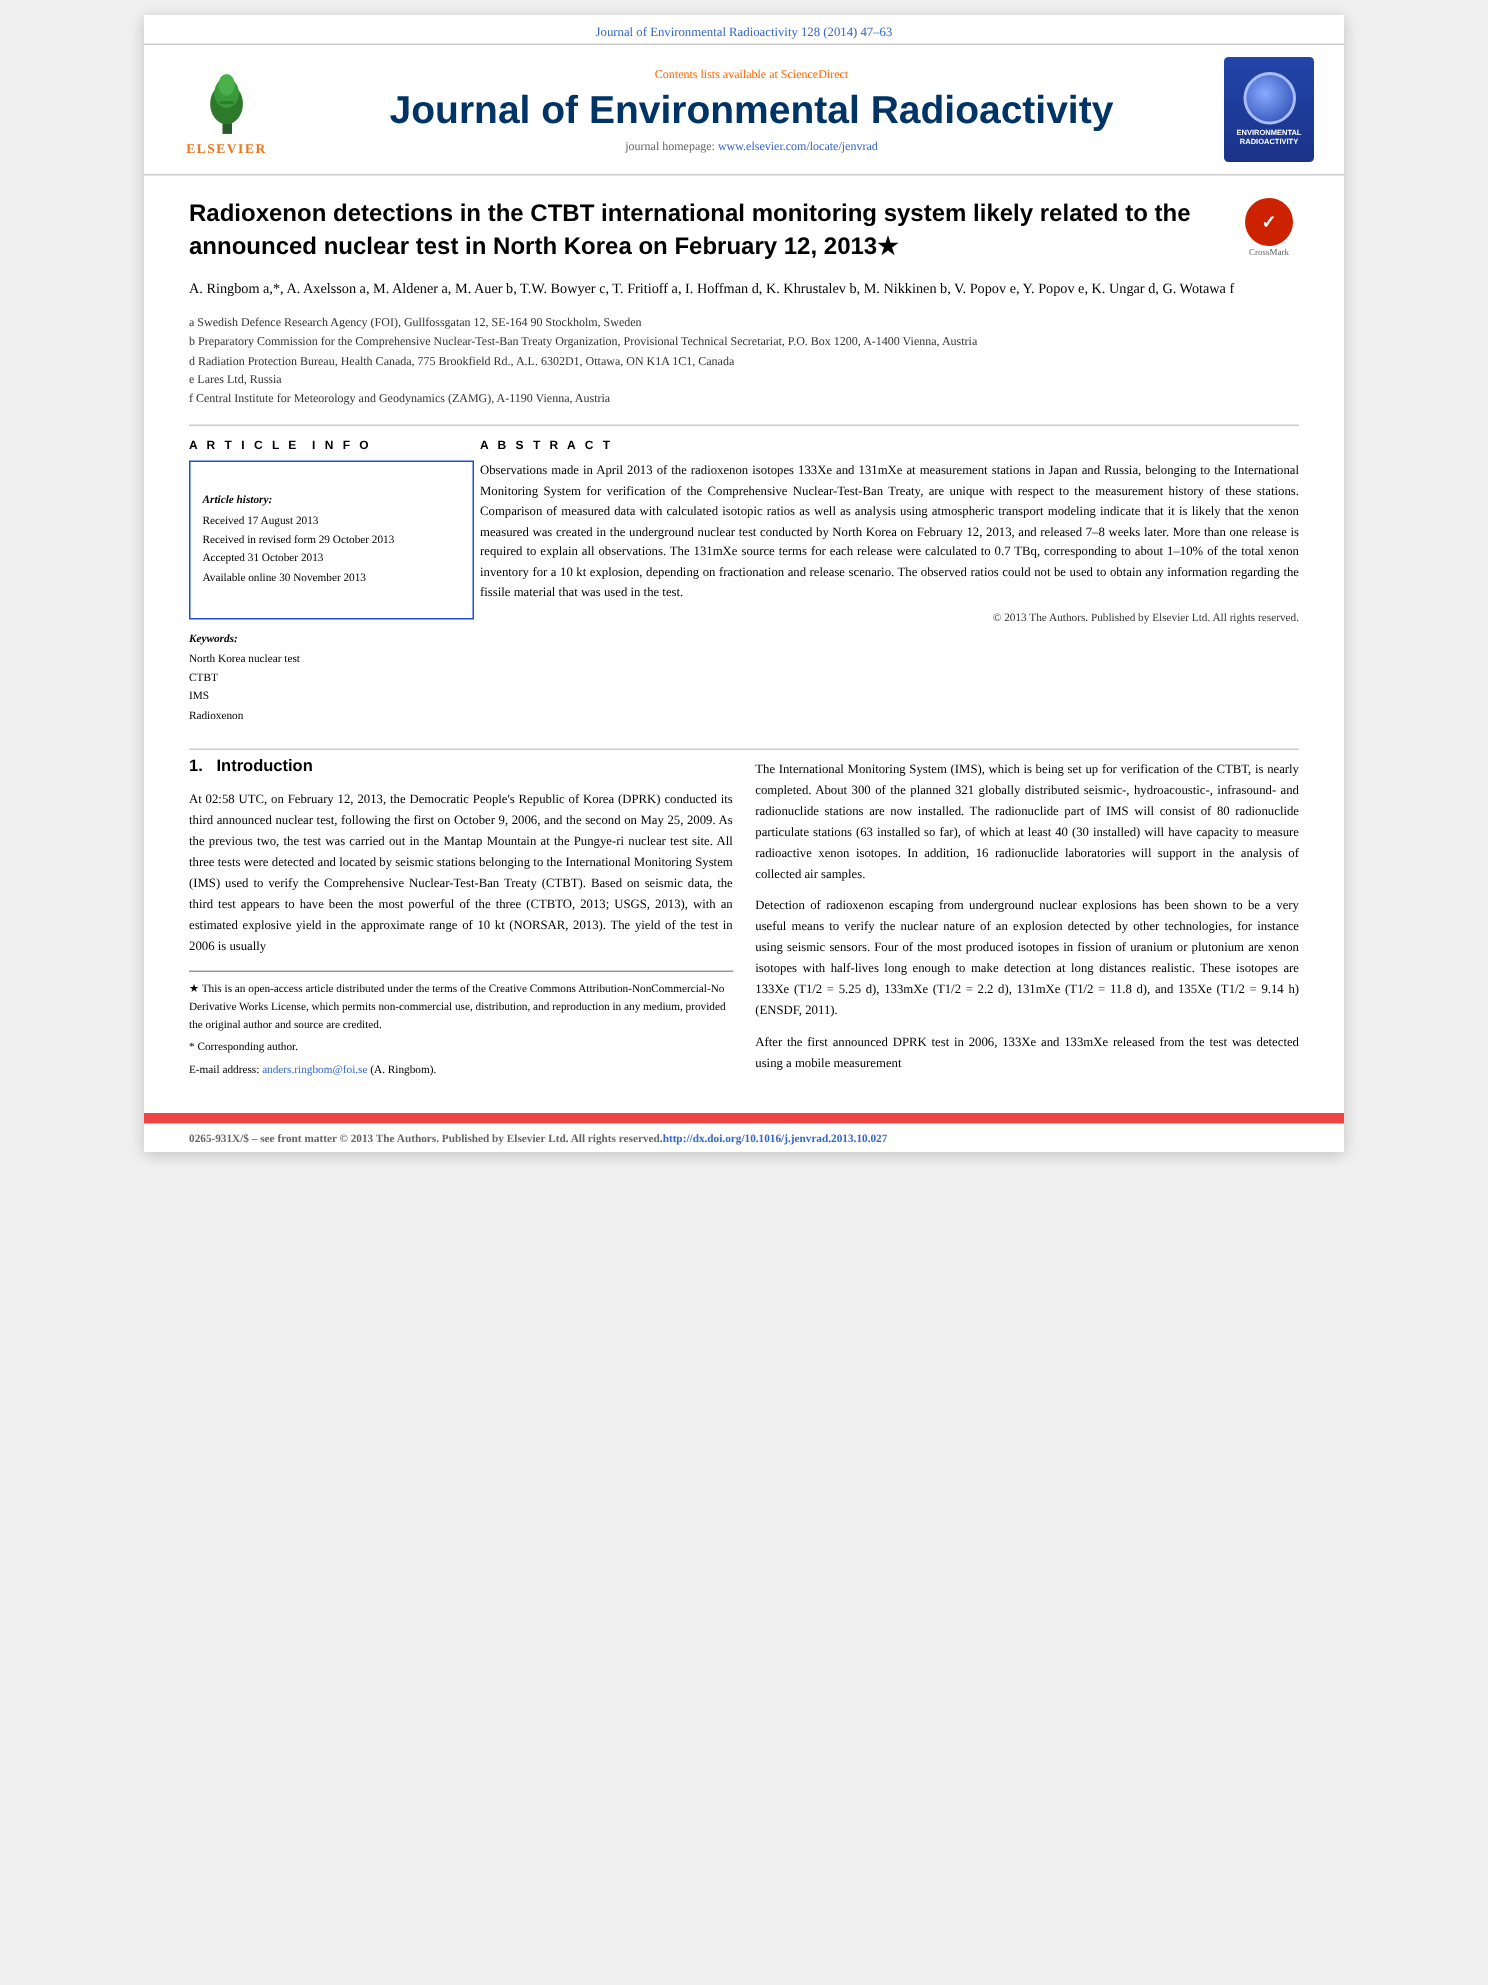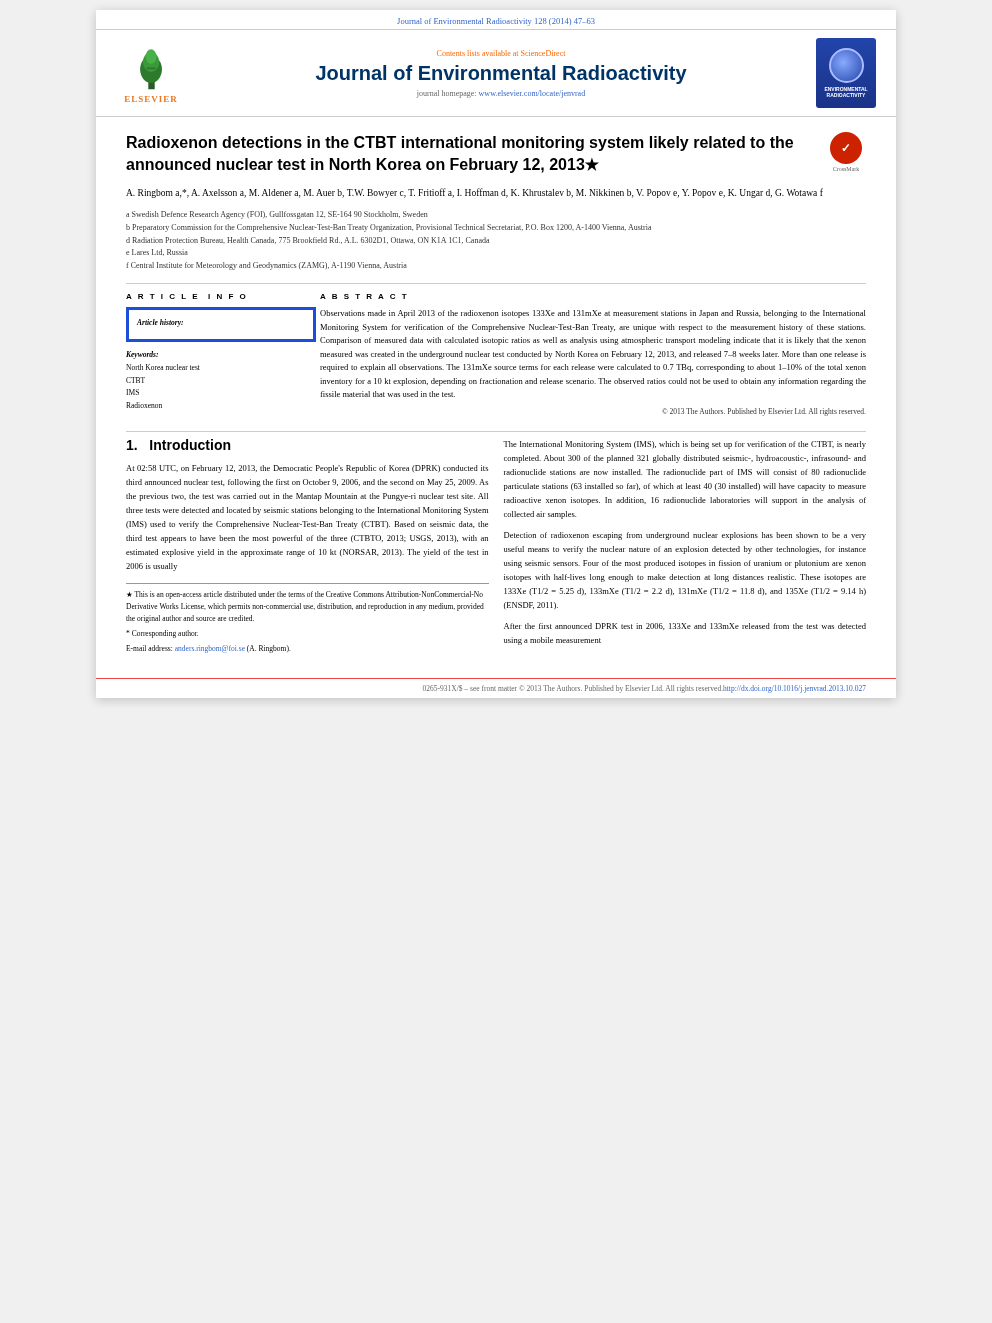--- a/index.html
+++ b/index.html
@@ -56,21 +56,21 @@
     }
     .sciencedirect-link {
       font-size: 8px;
       color: #666;
       margin-bottom: 3px;
     }
     .sciencedirect-link span {
       color: #ff6600;
     }
     .journal-title {
-      font-size: 20px;
+      font-size: 26px;
       font-weight: bold;
       color: #003366;
       font-family: Arial, sans-serif;
       margin: 4px 0;
     }
     .journal-homepage {
       font-size: 8px;
       color: #666;
       margin-top: 3px;
     }
@@ -184,22 +184,22 @@
     .section-heading {
       font-size: 8px;
       font-weight: bold;
       letter-spacing: 2px;
       text-transform: uppercase;
       color: #000;
       margin-bottom: 6px;
       font-family: Arial, sans-serif;
     }
     .article-info-box {
-      border: 3px solid #1d4ed8;
-      padding: 8px 8px;
+      border: 1px solid #1d4ed8;
+      padding: 20px 8px;
       margin-bottom: 8px;
     }
     .article-info-label {
       font-size: 7.5px;
       font-style: italic;
       font-weight: bold;
       margin-bottom: 4px;
     }
     .article-info-dates {
       font-size: 7.5px;
@@ -233,21 +233,21 @@
       padding: 0 30px 20px;
     }
     .main-content .two-col-main {
       display: flex;
       gap: 15px;
     }
     .main-col {
       flex: 1;
     }
     .intro-heading {
-      font-size: 14px;
+      font-size: 11px;
       font-weight: bold;
       margin-bottom: 8px;
       font-family: Arial, sans-serif;
     }
     .body-text {
       font-size: 8.5px;
       line-height: 1.65;
       text-align: justify;
       margin-bottom: 7px;
     }
@@ -255,27 +255,28 @@
       border-top: 1px solid #999;
       margin-top: 10px;
       padding-top: 5px;
     }
     .footnote-text {
       font-size: 7.5px;
       line-height: 1.6;
       margin-bottom: 3px;
     }
     .bottom-bar {
-      border-top: 1px solid #ef4444;
+      border-top: 7px solid #ef4444;
       padding: 5px 30px;
       font-size: 7.5px;
       color: #666;
       display: flex;
-      justify-content: flex-end;
-      align-items: center;
+      justify-content: flex-start;
+      align-items: center;
+      font-weight: bold;
     }
   </style>
 </head>
 <body>
 
 <div class="page">
 
   <div class="top-bar">
     <span>Journal of Environmental Radioactivity 128 (2014) 47–63</span>
   </div>
@@ -335,20 +336,26 @@
     </div>
 
     <hr class="divider">
 
     <div class="two-col">
 
       <div class="left-col">
         <div class="section-heading">A R T I C L E&nbsp; I N F O</div>
         <div class="article-info-box">
           <div class="article-info-label">Article history:</div>
+          <div class="article-info-dates">
+            <div>Received 17 August 2013</div>
+            <div>Received in revised form 29 October 2013</div>
+            <div>Accepted 31 October 2013</div>
+            <div>Available online 30 November 2013</div>
+          </div>
         </div>
 
         <div class="keywords-box">
           <div class="keywords-label">Keywords:</div>
           <div class="keywords-list">
             <div>North Korea nuclear test</div>
             <div>CTBT</div>
             <div>IMS</div>
             <div>Radioxenon</div>
           </div>

